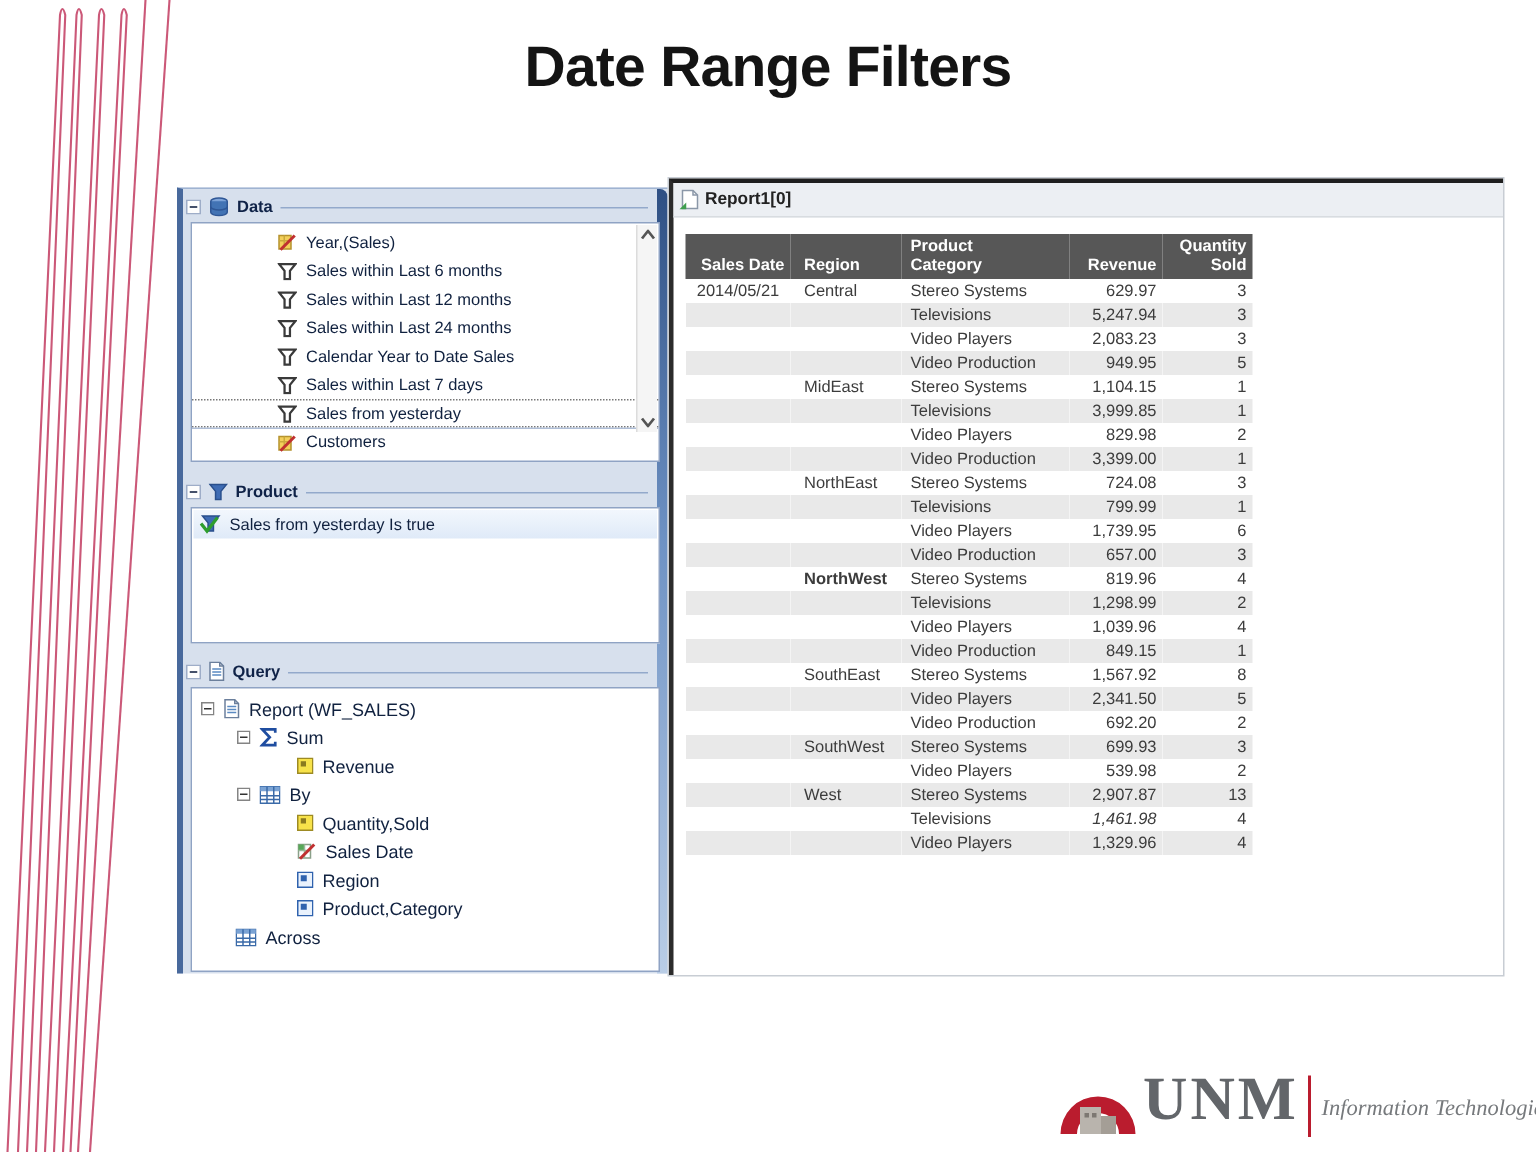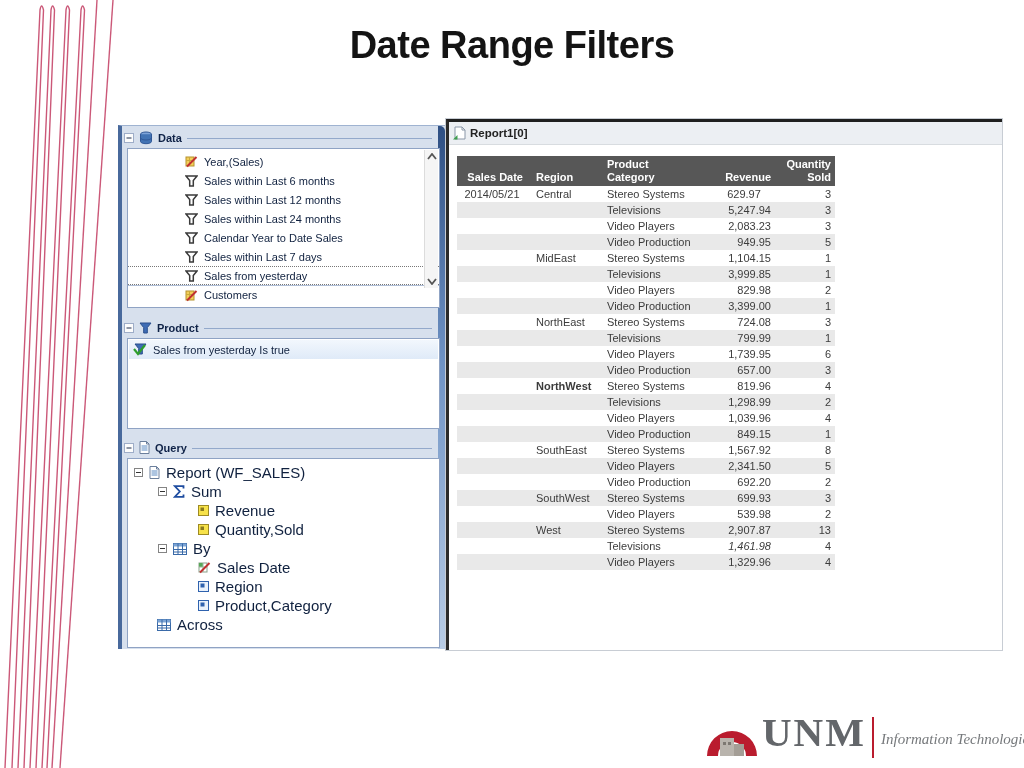--- a/index.html
+++ b/index.html
@@ -40,21 +40,21 @@
   .list-item.focused{border-top:1px dotted #777;border-bottom:1px dotted #777;}
   .list-item.footer-row{border-top:1px solid #aebdd6;}
 
   .data-scrollbar{position:absolute;top:1px;right:1px;width:14px;height:138px;
     background:#f5f5f5;border-left:1px solid #dcdcdc;display:flex;flex-direction:column;
     justify-content:space-between;align-items:center;padding:3px 0;}
 
   .filter-row{height:19px;margin:1px;display:flex;align-items:center;gap:5px;padding:0 4px;
     font-size:11px;color:#10213f;background:linear-gradient(#f2f7fd,#dfeaf8);white-space:nowrap;}
 
-  .tree-row{height:19px;display:flex;align-items:center;font-size:15px;color:#10213f;white-space:nowrap;}
+  .tree-row{height:19px;display:flex;align-items:center;font-size:12px;color:#10213f;white-space:nowrap;}
   .tree-row .gap{display:inline-block;flex:0 0 auto;}
   .tree-row .lbl{margin-left:6px;}
 
   
   .right-pane{position:absolute;left:446px;top:119px;width:556px;height:531px;background:#fff;
     border-top:3px solid #1f1f1f;border-left:3px solid #2b2b2b;box-shadow:0 0 0 1px #c8cdd4;}
   .tab-bar{height:23px;background:#eceff3;border-bottom:1px solid #d8dce0;
     display:flex;align-items:center;gap:4px;padding-left:3px;}
   .tab-label{font-size:11.5px;font-weight:700;color:#222;}
 
@@ -279,45 +279,45 @@
           <div class="tree-row" style="padding-left: 55px;">
             <span class="gap" style="width: 15px;"></span>
             <span class="icon">
               <svg width="11" height="11" viewBox="0 0 11 11">
                 <rect x="0.5" y="0.5" width="10" height="10" fill="#f7e24a" stroke="#9d8a23"></rect>
                 <rect x="2.5" y="2.5" width="3.5" height="3.5" fill="#8a7a1f"></rect>
               </svg>
             </span>
             <span class="lbl">Revenue</span>
           </div>
-          <div class="tree-row" style="padding-left: 55px;">
-            <span class="gap" style="width: 15px;"></span>
-            <span class="icon">
-              <svg width="11" height="11" viewBox="0 0 11 11">
-                <rect x="0.5" y="0.5" width="10" height="10" fill="#f7e24a" stroke="#9d8a23"></rect>
-                <rect x="2.5" y="2.5" width="3.5" height="3.5" fill="#8a7a1f"></rect>
-              </svg>
-            </span>
-            <span class="lbl">Quantity,Sold</span>
-          </div>
           <div class="tree-row" style="padding-left: 30px;">
             <span class="icon" style="margin-right: 6px;">
               <svg width="9" height="9" viewBox="0 0 9 9">
                 <rect x="0.5" y="0.5" width="8" height="8" fill="#fff" stroke="#848484"></rect>
                 <line x1="2" y1="4.5" x2="7" y2="4.5" stroke="#333"></line>
               </svg>
             </span>
             <span class="icon">
               <svg width="14" height="12" viewBox="0 0 14 12">
                 <rect x="0.5" y="0.5" width="13" height="11" fill="#fff" stroke="#3a6aa8"></rect>
                 <rect x="0.5" y="0.5" width="13" height="3" fill="#7ba3d4"></rect>
                 <path d="M0.5 6.5 H13.5 M0.5 9 H13.5 M5 0.5 V11.5 M9.5 0.5 V11.5" stroke="#3a6aa8" fill="none"></path>
               </svg>
             </span>
             <span class="lbl">By</span>
+          </div>
+          <div class="tree-row" style="padding-left: 55px;">
+            <span class="gap" style="width: 15px;"></span>
+            <span class="icon">
+              <svg width="11" height="11" viewBox="0 0 11 11">
+                <rect x="0.5" y="0.5" width="10" height="10" fill="#f7e24a" stroke="#9d8a23"></rect>
+                <rect x="2.5" y="2.5" width="3.5" height="3.5" fill="#8a7a1f"></rect>
+              </svg>
+            </span>
+            <span class="lbl">Quantity,Sold</span>
           </div>
           <div class="tree-row" style="padding-left: 55px;">
             <span class="gap" style="width: 15px;"></span>
             <span class="icon">
               <svg width="13" height="13" viewBox="0 0 13 13">
                 <rect x="1" y="2" width="8" height="9" fill="#fff" stroke="#8aa089"></rect>
                 <rect x="1" y="2" width="4" height="4" fill="#58a858"></rect>
                 <path d="M1 6 H9 M5 2 V11" stroke="#9ab89a"></path>
                 <line x1="2" y1="11.5" x2="11.5" y2="2" stroke="#c03030" stroke-width="2"></line>
               </svg>
@@ -380,21 +380,21 @@
             <th style="width: 62px; text-align: right;">Revenue</th>
             <th style="width: 60px; text-align: right;">Quantity
 Sold</th>
           </tr>
         </thead>
       <tbody id="report-body">
           <tr>
             <td style="text-align: center;">2014/05/21</td>
             <td style="text-align: left;">Central</td>
             <td style="text-align: left;">Stereo Systems</td>
-            <td style="text-align: center;">629.97</td>
+            <td style="text-align: right;">629.97</td>
             <td style="text-align: right;">3</td>
           </tr>
           <tr>
             <td style="text-align: right;"></td>
             <td style="text-align: left;"></td>
             <td style="text-align: left;">Televisions</td>
             <td style="text-align: right;">5,247.94</td>
             <td style="text-align: right;">3</td>
           </tr>
           <tr>

